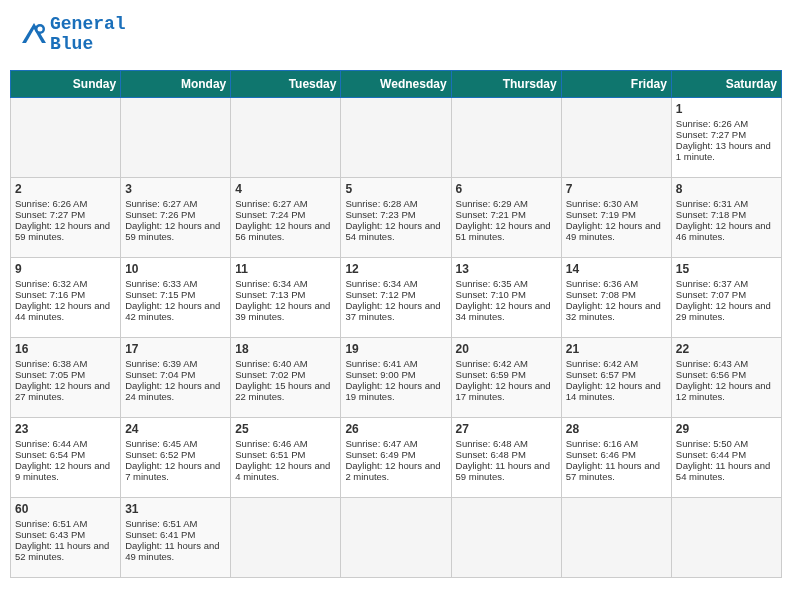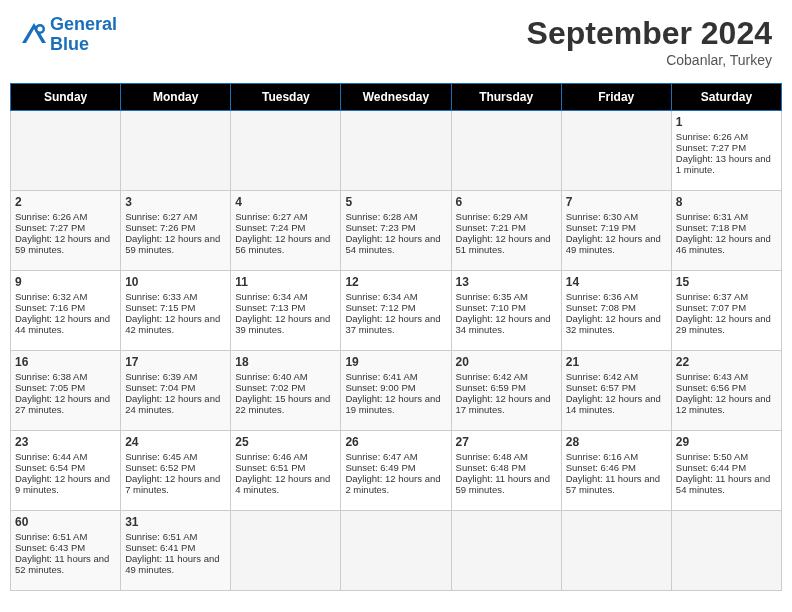--- a/index.html
+++ b/index.html
@@ -19,20 +19,21 @@
     }
     .logo {
       display: flex;
       align-items: center;
     }
     .logo-text {
       font-size: 18px;
       font-weight: bold;
       color: #333;
       line-height: 1.1;
+      font-family: Liberation Mono, monospace;
     }
     .logo-text span {
       color: #1a6fba;
     }
     .logo-icon {
       width: 28px;
       height: 28px;
       margin-right: 2px;
     }
     .title-block {
@@ -45,25 +46,25 @@
     }
     .location {
       font-size: 14px;
       color: #555;
     }
     table {
       width: 100%;
       border-collapse: collapse;
     }
     th {
-      background-color: #000000;
+      background-color: #0f766e;
       color: #fff;
       font-size: 12px;
       padding: 6px 4px;
-      text-align: center;
+      text-align: right;
       border: 1px solid #1a6fba;
     }
     td {
       border: 1px solid #ccc;
       vertical-align: top;
       padding: 4px;
       font-size: 9.5px;
       color: #333;
       background: #fff;
       width: calc(100% / 7);
@@ -91,24 +92,20 @@
       <polygon points="14,2 26,22 2,22" fill="#1a6fba"></polygon>
       <polygon points="14,8 22,22 6,22" fill="#fff"></polygon>
       <circle cx="20" cy="8" r="5" fill="#1a6fba"></circle>
       <circle cx="20" cy="8" r="2.5" fill="#fff"></circle>
     </svg>
     <div class="logo-text">
       <div><span>General</span></div>
       <div><span>Blue</span></div>
     </div>
   </div>
-  <div class="title-block">
-    <div class="month-title">September 2024</div>
-    <div class="location">Cobanlar, Turkey</div>
-  </div>
 </div>
 
 <table>
   <thead>
     <tr>
     <th>Sunday</th>
         <th>Monday</th>
         <th>Tuesday</th>
         <th>Wednesday</th>
         <th>Thursday</th>

